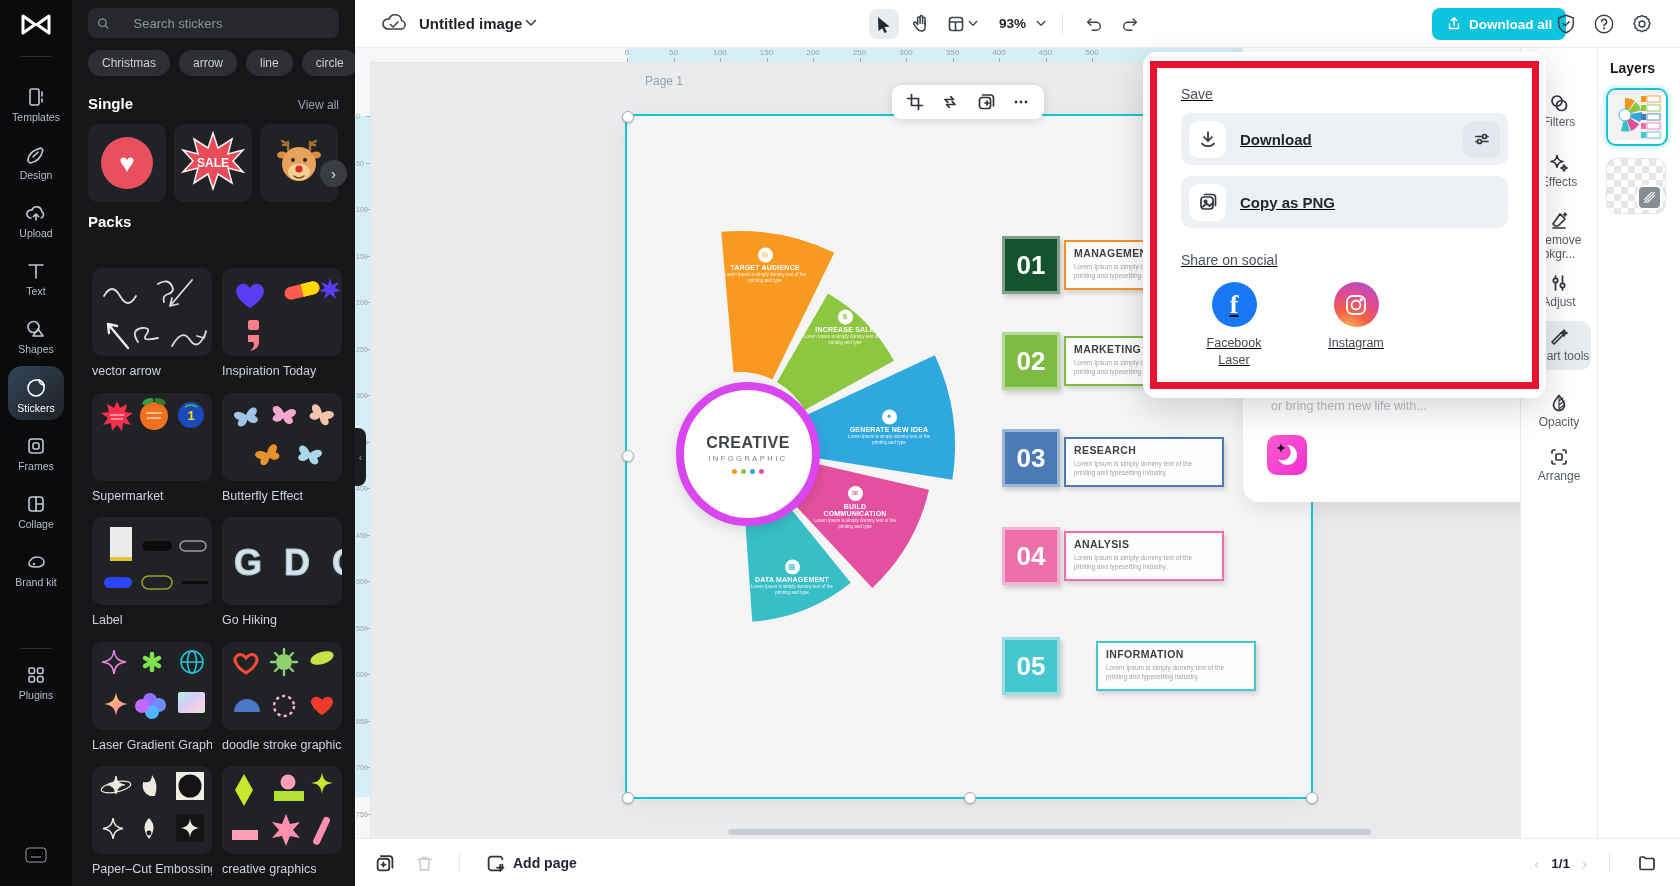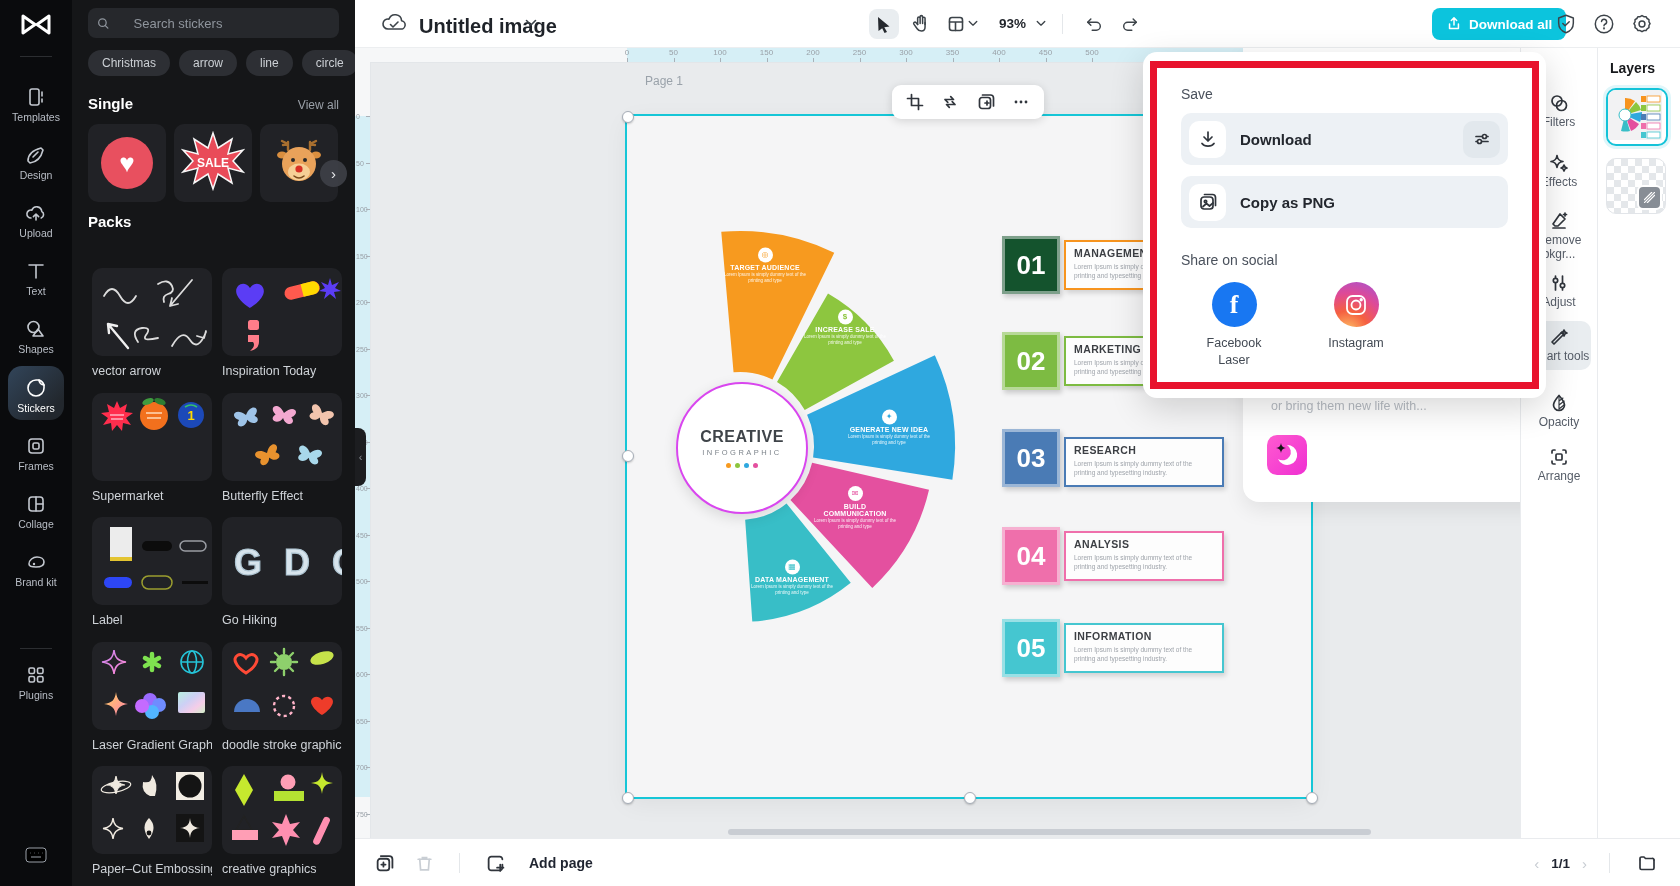--- a/index.html
+++ b/index.html
@@ -29,21 +29,21 @@
   .single-tiles{position:absolute;left:16px;top:124px;display:flex;gap:8px;}
   .stile{width:78px;height:78px;background:#212226;border-radius:10px;display:flex;align-items:center;justify-content:center;cursor:pointer;}
   .heart-circle{width:52px;height:52px;border-radius:50%;background:#e8505f;display:flex;align-items:center;justify-content:center;color:#fff;font-size:26px;}
   .scroll-arrow{position:absolute;left:248px;top:160px;width:27px;height:27px;border-radius:50%;background:rgba(62,64,70,.92);color:#e8eaec;font-size:15px;display:flex;align-items:center;justify-content:center;cursor:pointer;z-index:5;}
   .pack{position:absolute;width:120px;cursor:pointer;}
   .pack .art{width:120px;height:88px;background:#212226;border-radius:10px;overflow:hidden;}
   .pack .plabel{margin-top:8px;color:#cfd3d8;font-size:12.5px;white-space:nowrap;overflow:hidden;}
   #panel-collapse{left:355px;top:428px;width:11px;height:58px;background:#1c1d20;border-radius:0 8px 8px 0;color:#8a8f96;font-size:11px;display:flex;align-items:center;justify-content:center;z-index:20;cursor:pointer;}
   
   #topbar{left:355px;top:0;width:1325px;height:47px;background:#fff;border-bottom:1px solid #eceef0;z-index:45;}
-  .tb-title{position:absolute;left:64px;top:15px;font-size:20px;color:#1f2329;font-weight:bold;}
+  .tb-title{position:absolute;left:64px;top:15px;font-size:15px;color:#1f2329;font-weight:bold;}
   .tb-group{position:absolute;top:0;height:47px;display:flex;align-items:center;}
   .tb-btn{width:30px;height:30px;border-radius:8px;display:flex;align-items:center;justify-content:center;cursor:pointer;}
   .tb-btn.sel{background:#e9edf0;}
   .tb-zoom{font-size:13.5px;color:#1f2329;font-weight:bold;margin:0 4px 0 10px;cursor:pointer;}
   .tb-div{width:1px;height:20px;background:#e4e7ea;margin:0 10px;}
   #dl-all{position:absolute;left:1077px;top:8px;height:32px;padding:0 14px;background:#0cc4dd;border-radius:8px;display:flex;align-items:center;gap:7px;color:#fff;font-size:13.5px;font-weight:bold;cursor:pointer;}
   .chev{stroke:#3c4349;fill:none;stroke-width:1.6;stroke-linecap:round;stroke-linejoin:round;}
   
   #canvas{left:355px;top:47px;width:1165px;height:791px;background:#e9ebed;overflow:visible;z-index:1;}
   #ruler-top{position:absolute;left:15px;top:0;width:1150px;height:15px;background:#f6f7f8;border-bottom:1px solid #e3e6e9;overflow:hidden;}
@@ -58,34 +58,34 @@
   #page{position:absolute;left:272px;top:69px;width:684px;height:681px;background:#f5f5f6;outline:2px solid #16c6d7;box-shadow:0 6px 24px rgba(0,0,0,.06);}
   .handle{position:absolute;width:10px;height:10px;border-radius:50%;background:#fff;border:1.5px solid #a7aeb8;box-shadow:0 1px 2px rgba(0,0,0,.2);z-index:6;cursor:pointer;}
   #float-toolbar{position:absolute;left:537px;top:38px;width:152px;height:34px;background:#fff;border-radius:9px;box-shadow:0 2px 10px rgba(0,0,0,.14);display:flex;align-items:center;justify-content:space-evenly;z-index:7;}
   #float-toolbar .fi{width:26px;height:26px;display:flex;align-items:center;justify-content:center;cursor:pointer;border-radius:6px;}
   #hscroll{position:absolute;left:373px;top:782px;width:643px;height:6px;background:#c9cdd3;border-radius:3px;z-index:8;cursor:pointer;}
   
   .wedge-label{position:absolute;width:86px;transform:translate(-50%,-50%);text-align:center;color:#fff;pointer-events:none;}
   .wedge-label .wicon{width:15px;height:15px;border-radius:50%;background:#fff;margin:0 auto 2px;font-size:8px;line-height:15px;font-weight:bold;}
   .wedge-label .wt{font-size:7px;font-weight:bold;letter-spacing:.2px;}
   .wedge-label .wc{font-size:4.5px;line-height:1.35;color:rgba(255,255,255,.9);margin-top:1px;}
-  #wheel-center{position:absolute;left:49px;top:266px;width:128px;height:128px;border-radius:50%;background:#fff;border:2px solid #d946ef;box-shadow:0 4px 14px rgba(0,0,0,.12);display:flex;flex-direction:column;align-items:center;justify-content:center;z-index:3;}
+  #wheel-center{position:absolute;left:49px;top:266px;width:128px;height:128px;border-radius:50%;background:#fff;border:8px solid #d946ef;box-shadow:0 4px 14px rgba(0,0,0,.12);display:flex;flex-direction:column;align-items:center;justify-content:center;z-index:3;}
   #wheel-center .ct{font-size:16px;font-weight:bold;color:#3f4449;letter-spacing:.5px;}
   #wheel-center .cs{font-size:7.5px;letter-spacing:2.5px;color:#7c838a;margin-top:2px;}
   .cdots{display:flex;gap:4px;margin-top:6px;}
   .cdots i{width:5px;height:5px;border-radius:50%;}
   .bar-row{position:absolute;left:375px;display:flex;height:58px;z-index:2;}
   .bar-num{width:58px;height:58px;display:flex;align-items:center;justify-content:center;color:#fff;font-size:26px;font-weight:bold;box-shadow:inset 0 0 0 3px rgba(255,255,255,.45),2px 3px 5px rgba(0,0,0,.18);}
   .bar-body{width:160px;height:50px;margin-left:4px;margin-top:4px;background:#fdfdfd;border:2px solid;box-sizing:border-box;padding:5px 8px;box-shadow:2px 3px 5px rgba(0,0,0,.15);}
   .bar-body .bt{font-size:10.5px;font-weight:bold;color:#3c3f44;letter-spacing:.4px;}
   .bar-body .bd{font-size:6.5px;color:#9fa4ab;line-height:1.4;margin-top:3px;}
   
   #popup-card{left:1143px;top:52px;width:403px;height:346px;background:#fff;border-radius:14px;box-shadow:0 10px 34px rgba(0,0,0,.16);z-index:50;}
   #popup-red{left:1150px;top:61px;width:389px;height:328px;border:7px solid #e8132d;box-sizing:border-box;z-index:60;pointer-events:none;}
-  .popup-inner{position:absolute;left:0;top:0;right:0;bottom:0;padding:34px 38px;box-sizing:border-box;}
+  .popup-inner{position:absolute;left:0;top:0;right:0;bottom:0;padding:34px 38px;box-sizing:border-box;text-decoration:underline;}
   .pop-sec{font-size:14px;color:#4a515c;}
   .pop-row{height:52px;background:#edf1f5;border-radius:10px;display:flex;align-items:center;padding:0 8px;margin-top:11px;cursor:pointer;}
   .pop-ico{width:37px;height:37px;background:#fff;border-radius:10px;display:flex;align-items:center;justify-content:center;}
   .pop-lab{font-size:15px;font-weight:bold;color:#23272e;margin-left:14px;}
   .pop-adv{margin-left:auto;width:37px;height:37px;background:#e2e8ed;border-radius:10px;display:flex;align-items:center;justify-content:center;cursor:pointer;}
   .social-row{display:flex;gap:40px;margin-top:14px;margin-left:12px;}
   .social{width:82px;text-align:center;cursor:pointer;}
   .social .sc{width:45px;height:45px;border-radius:50%;margin:0 auto;display:flex;align-items:center;justify-content:center;}
   .social .sl{font-size:12.5px;color:#434a54;margin-top:8px;line-height:1.35;}
   .fb{background:#1877f2;color:#fff;font-size:26px;font-weight:bold;font-family:"Liberation Serif",serif;}
@@ -109,21 +109,21 @@
   #layers .lh{position:absolute;left:12px;top:13px;font-size:14px;font-weight:bold;color:#17191c;}
   .layer-thumb{position:absolute;left:8px;width:58px;height:54px;border-radius:10px;background:#fff;cursor:pointer;}
   .lt1{top:41px;border:2px solid #14c3d8;box-shadow:0 0 0 3px #dff6fa;overflow:hidden;}
   .lt2{top:111px;border:1px solid #e2e5e9;background:conic-gradient(#fff 25%,#e4e7ea 0 50%,#fff 0 75%,#e4e7ea 0) 0 0/14px 14px;}
   .lt2 .badge{position:absolute;right:3px;bottom:3px;width:21px;height:21px;border-radius:6px;background:#878d95;border:2px solid #fff;display:flex;align-items:center;justify-content:center;}
   
   #bottombar{left:355px;top:838px;width:1325px;height:48px;background:#fff;border-top:1px solid #e9ebee;z-index:45;}
   .bb-left{position:absolute;left:14px;top:0;height:48px;display:flex;align-items:center;gap:10px;}
   .bb-right{position:absolute;right:18px;top:0;height:48px;display:flex;align-items:center;gap:12px;}
   .bb-btn{width:30px;height:30px;display:flex;align-items:center;justify-content:center;border-radius:8px;cursor:pointer;}
-  .addpage{display:flex;align-items:center;gap:24px;font-size:14px;font-weight:bold;color:#1f2430;cursor:pointer;padding:0 6px;}
+  .addpage{display:flex;align-items:center;gap:8px;font-size:14px;font-weight:bold;color:#1f2430;cursor:pointer;padding:0 6px;}
   .pg-arrow{color:#c7ccd2;font-size:15px;cursor:pointer;}
   .pg-num{font-size:13.5px;font-weight:bold;color:#1f2430;}
 </style>
 </head>
 <body>
 
 <div id="app">
 
   <div id="rail" class="abs">
     <svg class="abs" style="left:19px;top:9px;" width="34" height="32" viewBox="0 0 34 32">
@@ -704,21 +704,21 @@
           <div class="bd">Lorem Ipsum is simply dummy text of the printing and typesetting industry.</div>
         </div>
       </div>
       <div class="bar-row" style="top:411px;">
         <div class="bar-num" style="background:#ef6fab;">04</div>
         <div class="bar-body" style="border-color:#ef6fab;">
           <div class="bt">ANALYSIS</div>
           <div class="bd">Lorem Ipsum is simply dummy text of the printing and typesetting industry.</div>
         </div>
       </div>
-      <div class="bar-row" style="top:503px;">
+      <div class="bar-row" style="top:521px;gap:32px;">
         <div class="bar-num" style="background:#45c6d0;">05</div>
         <div class="bar-body" style="border-color:#45c6d0;">
           <div class="bt">INFORMATION</div>
           <div class="bd">Lorem Ipsum is simply dummy text of the printing and typesetting industry.</div>
         </div>
       </div>
     </div>
 
     <div class="handle" style="left:267px;top:64px;"></div>
     <div class="handle" style="left:267px;top:403px;"></div>

